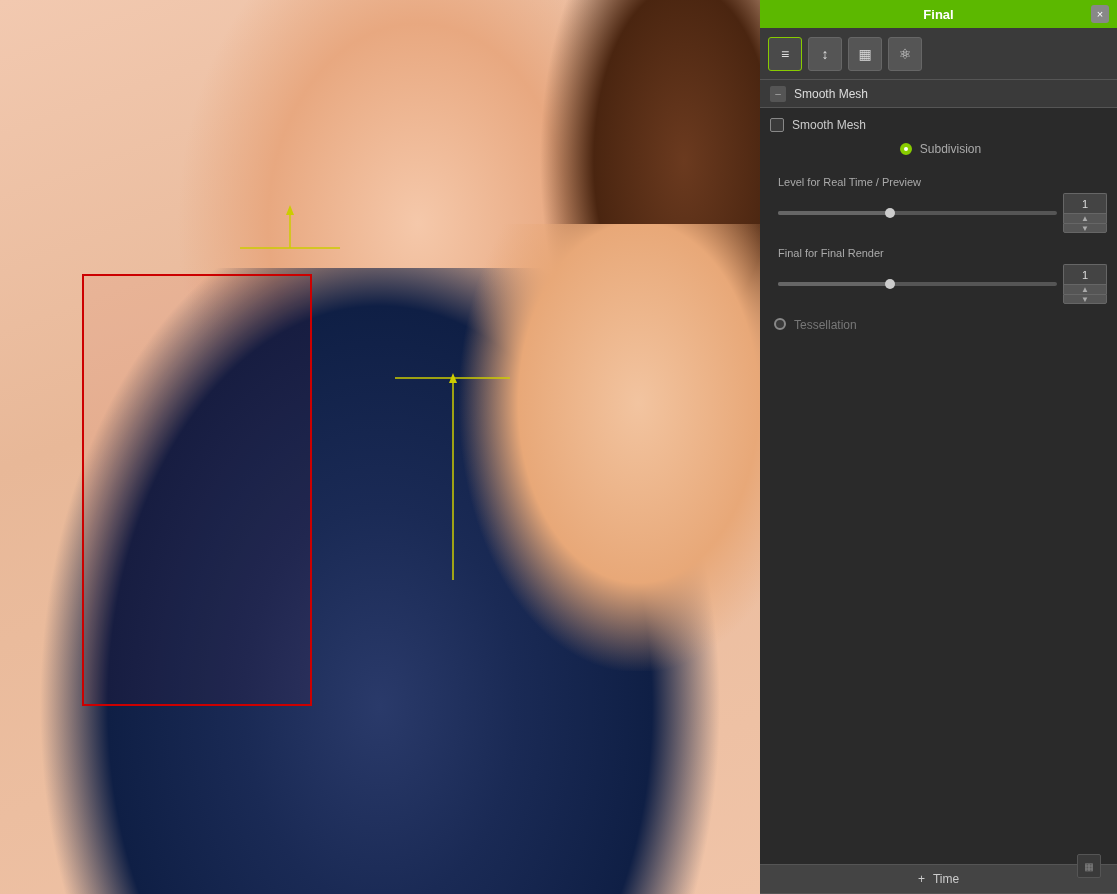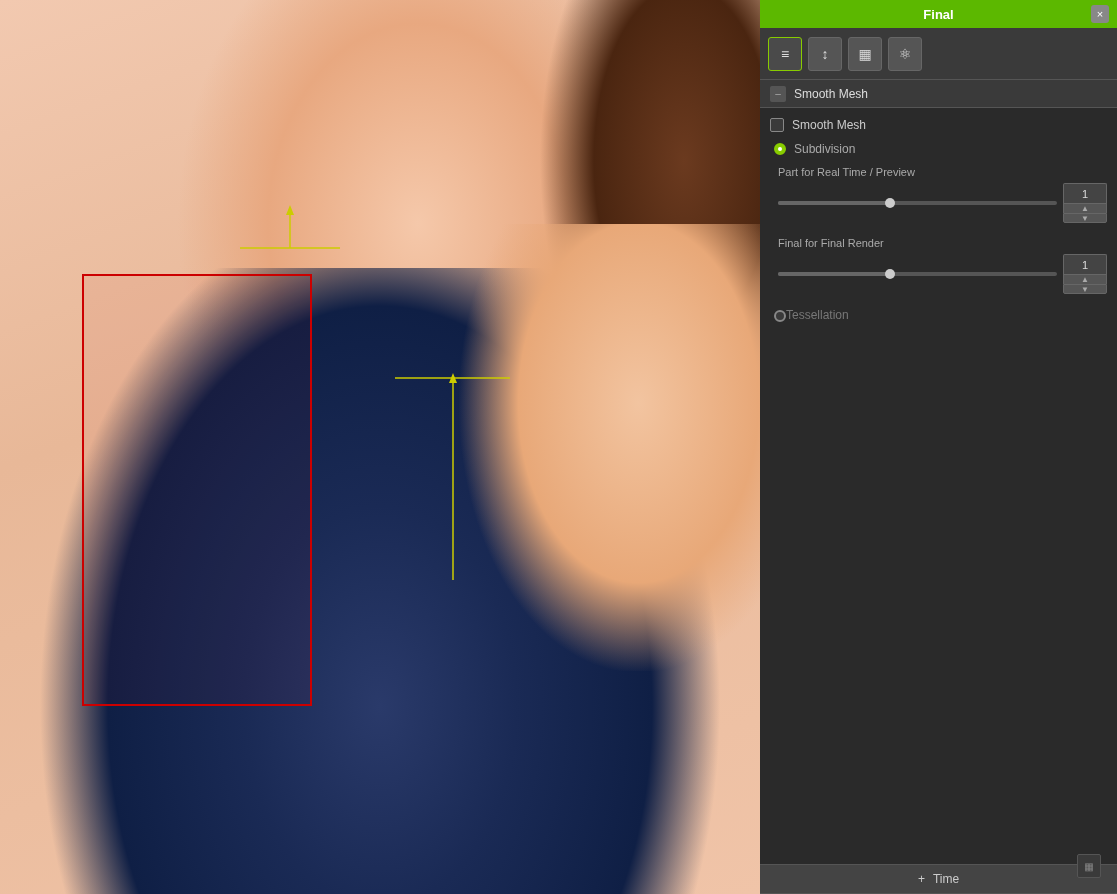--- a/index.html
+++ b/index.html
@@ -166,22 +166,23 @@
     .smooth-mesh-label {
       color: #cccccc;
       font-size: 12px;
     }
 
     
     .radio-row {
       display: flex;
       align-items: center;
       gap: 8px;
-      margin-bottom: 10px;
+      margin-bottom: 20px;
       padding-left: 4px;
+      justify-content: center;
     }
 
     .radio-btn {
       width: 12px;
       height: 12px;
       border-radius: 50%;
       border: 2px solid #888;
       background: #3a3a3a;
       flex-shrink: 0;
       cursor: pointer;
@@ -293,21 +294,22 @@
       border-bottom: none;
     }
 
     .spinner-down {
       border-radius: 0 0 2px 2px;
     }
 
     
     .tessellation-row {
       display: flex;
-      align-items: flex-end;
+      align-items: flex-start;
+      gap: 8px;
       padding-left: 4px;
     }
 
     .tessellation-label {
       color: #777777;
       font-size: 12px;
     }
 
     
     .bottom-right-icon {
@@ -446,21 +448,21 @@
       <div class="checkbox"></div>
       <span class="smooth-mesh-label">Smooth Mesh</span>
     </div>
 
     <div class="radio-row">
       <div class="radio-btn selected"></div>
       <span class="radio-label">Subdivision</span>
     </div>
 
     <div class="slider-group">
-      <div class="slider-label">Part for Real Time / Preview</div>
+      <div class="slider-label">Level for Real Time / Preview</div>
       <div class="slider-row">
         <div class="slider-track">
           <div class="slider-fill" style="width: 40%;"></div>
           <div class="slider-thumb" style="left: 40%;"></div>
         </div>
         <div class="spinner-group">
           <input class="spinner-input" type="text" value="1" readonly="" style="">
           <div class="spinner-arrows">
             <div class="spinner-up">▲</div>
             <div class="spinner-down">▼</div>

